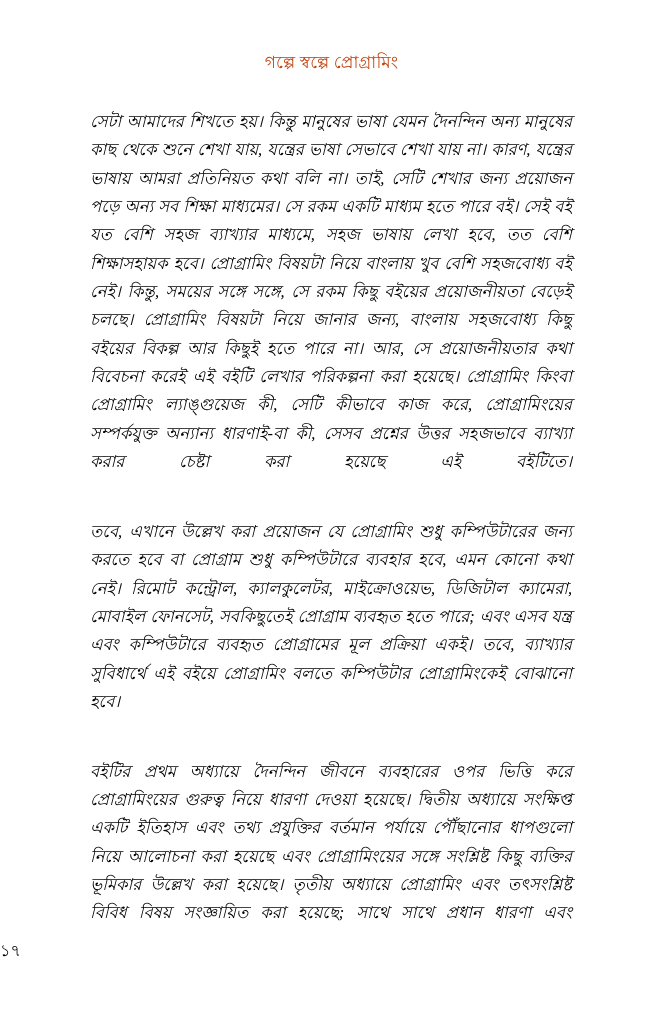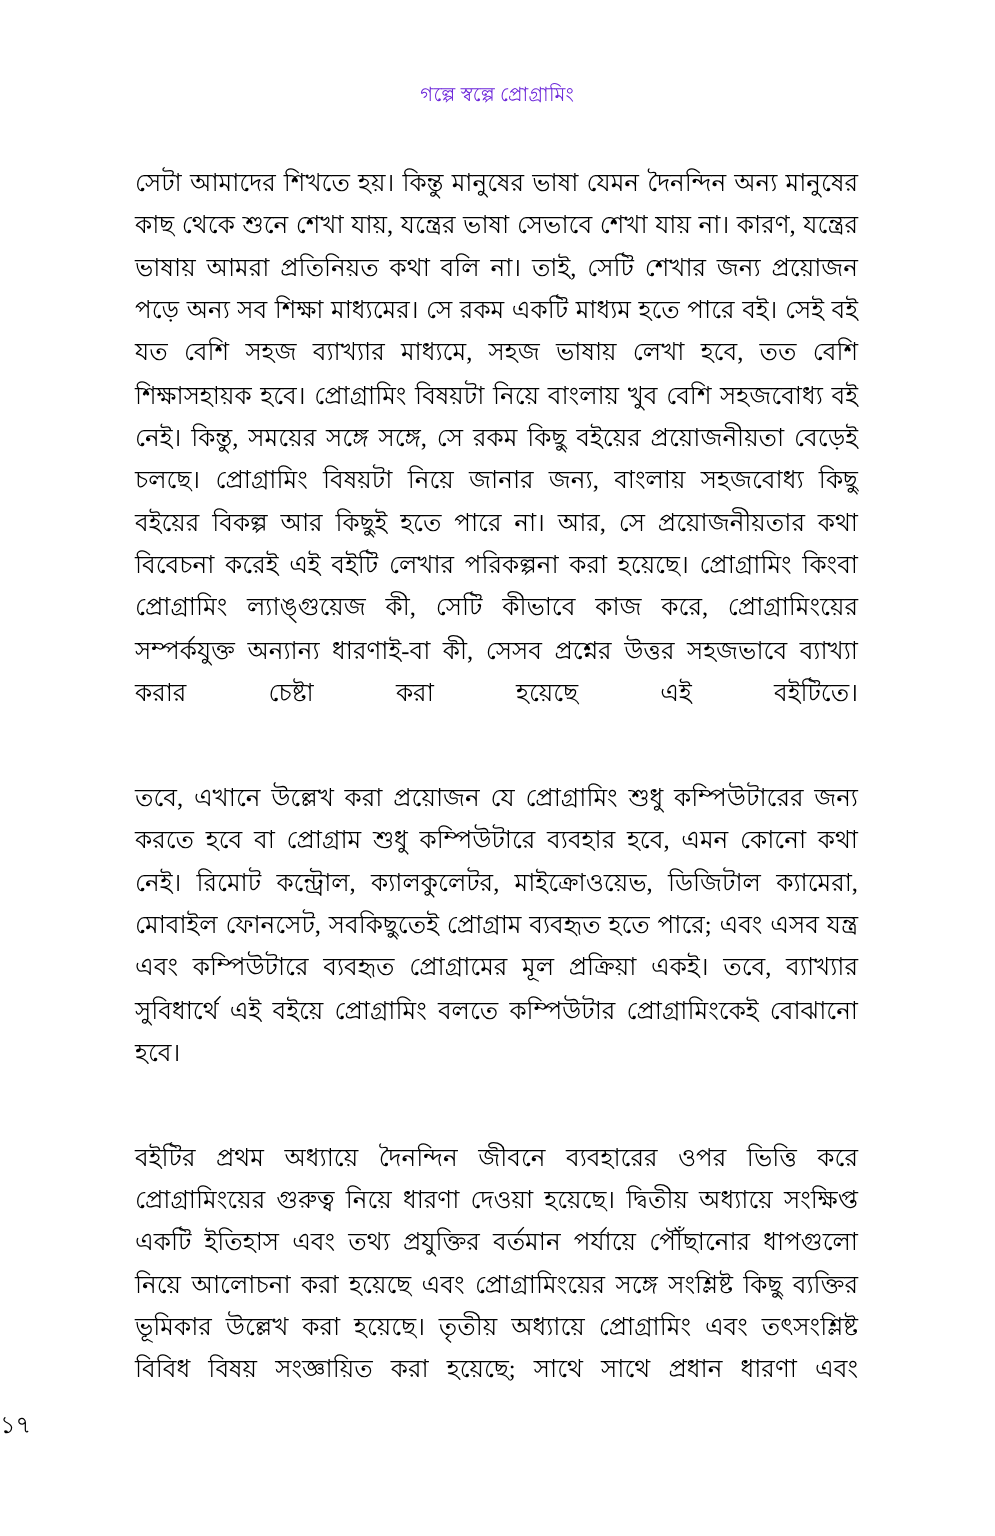--- a/index.html
+++ b/index.html
@@ -21,33 +21,34 @@
     -webkit-font-smoothing: antialiased;
   }
 
   
   .running-header {
     position: absolute;
     top: 55px;
     left: 0;
     width: 663px;
     text-align: center;
-    font-size: 13px;
+    font-size: 17px;
     line-height: 16px;
     letter-spacing: 0.2px;
-    color: #6d28d9;
+    color: #c2410c;
     white-space: nowrap;
   }
 
   
   .body-text {
     position: absolute;
     top: 108px;
     left: 90px;
     width: 482px;
+    font-style: italic;
   }
 
   .para {
     margin: 0 0 13px 0;
     font-size: 16.4px;
     line-height: 28.35px;
     text-align: justify;
     text-justify: inter-word;
     word-spacing: 0.5px;
     color: #000000;

